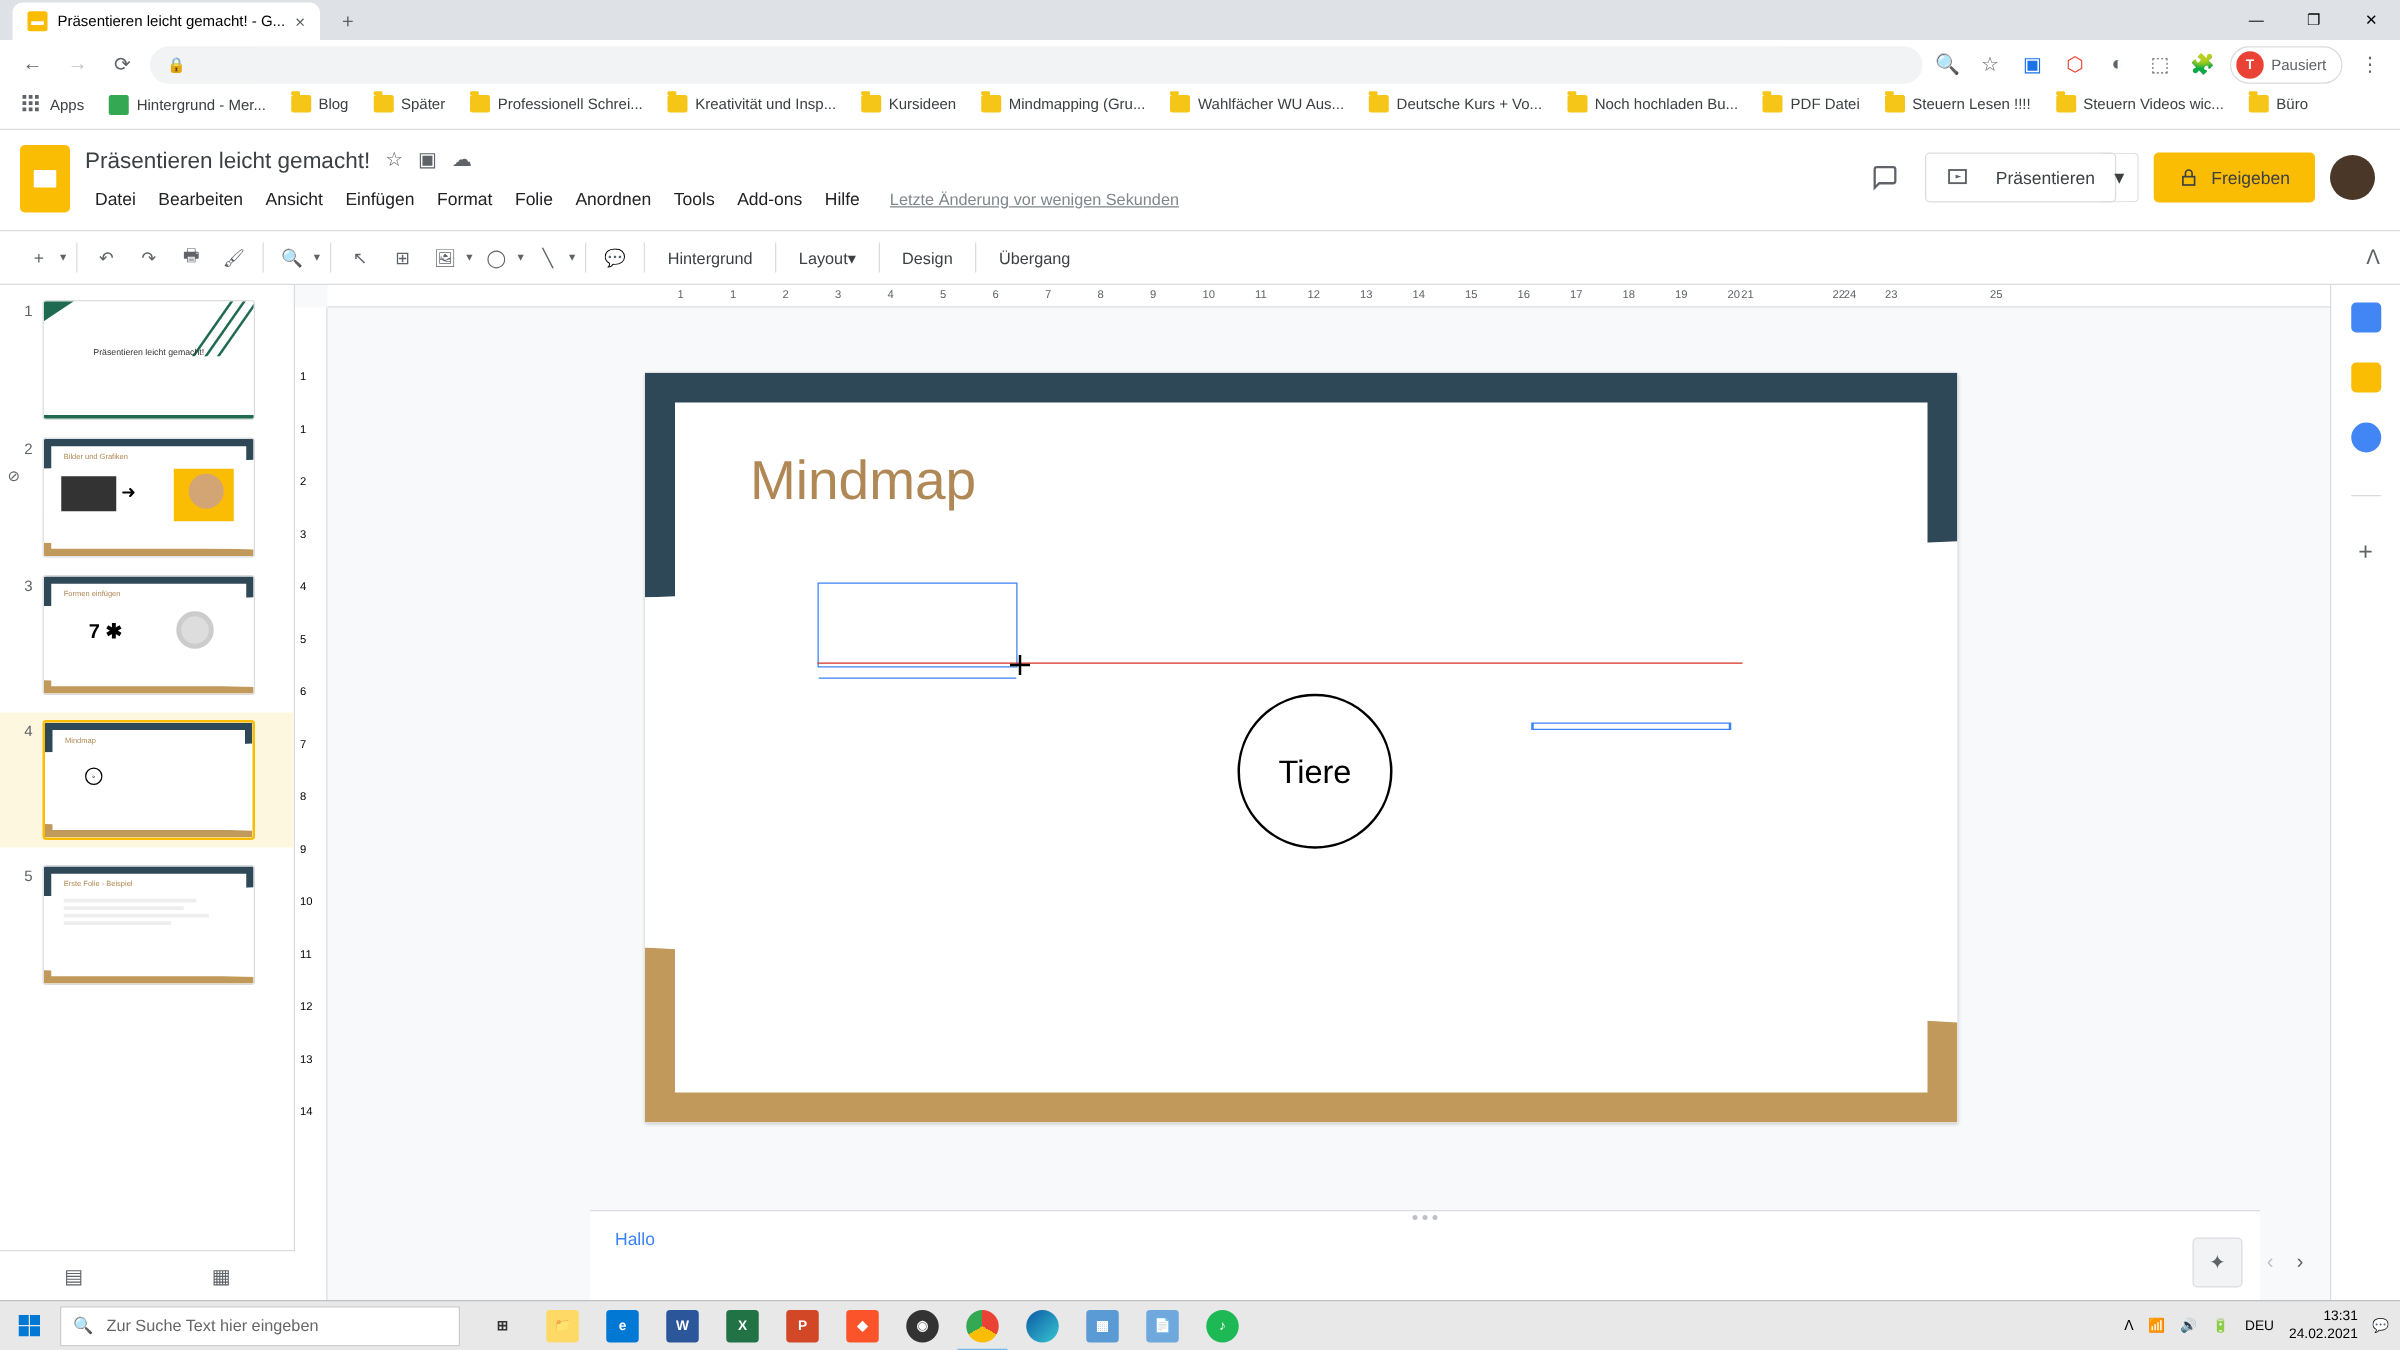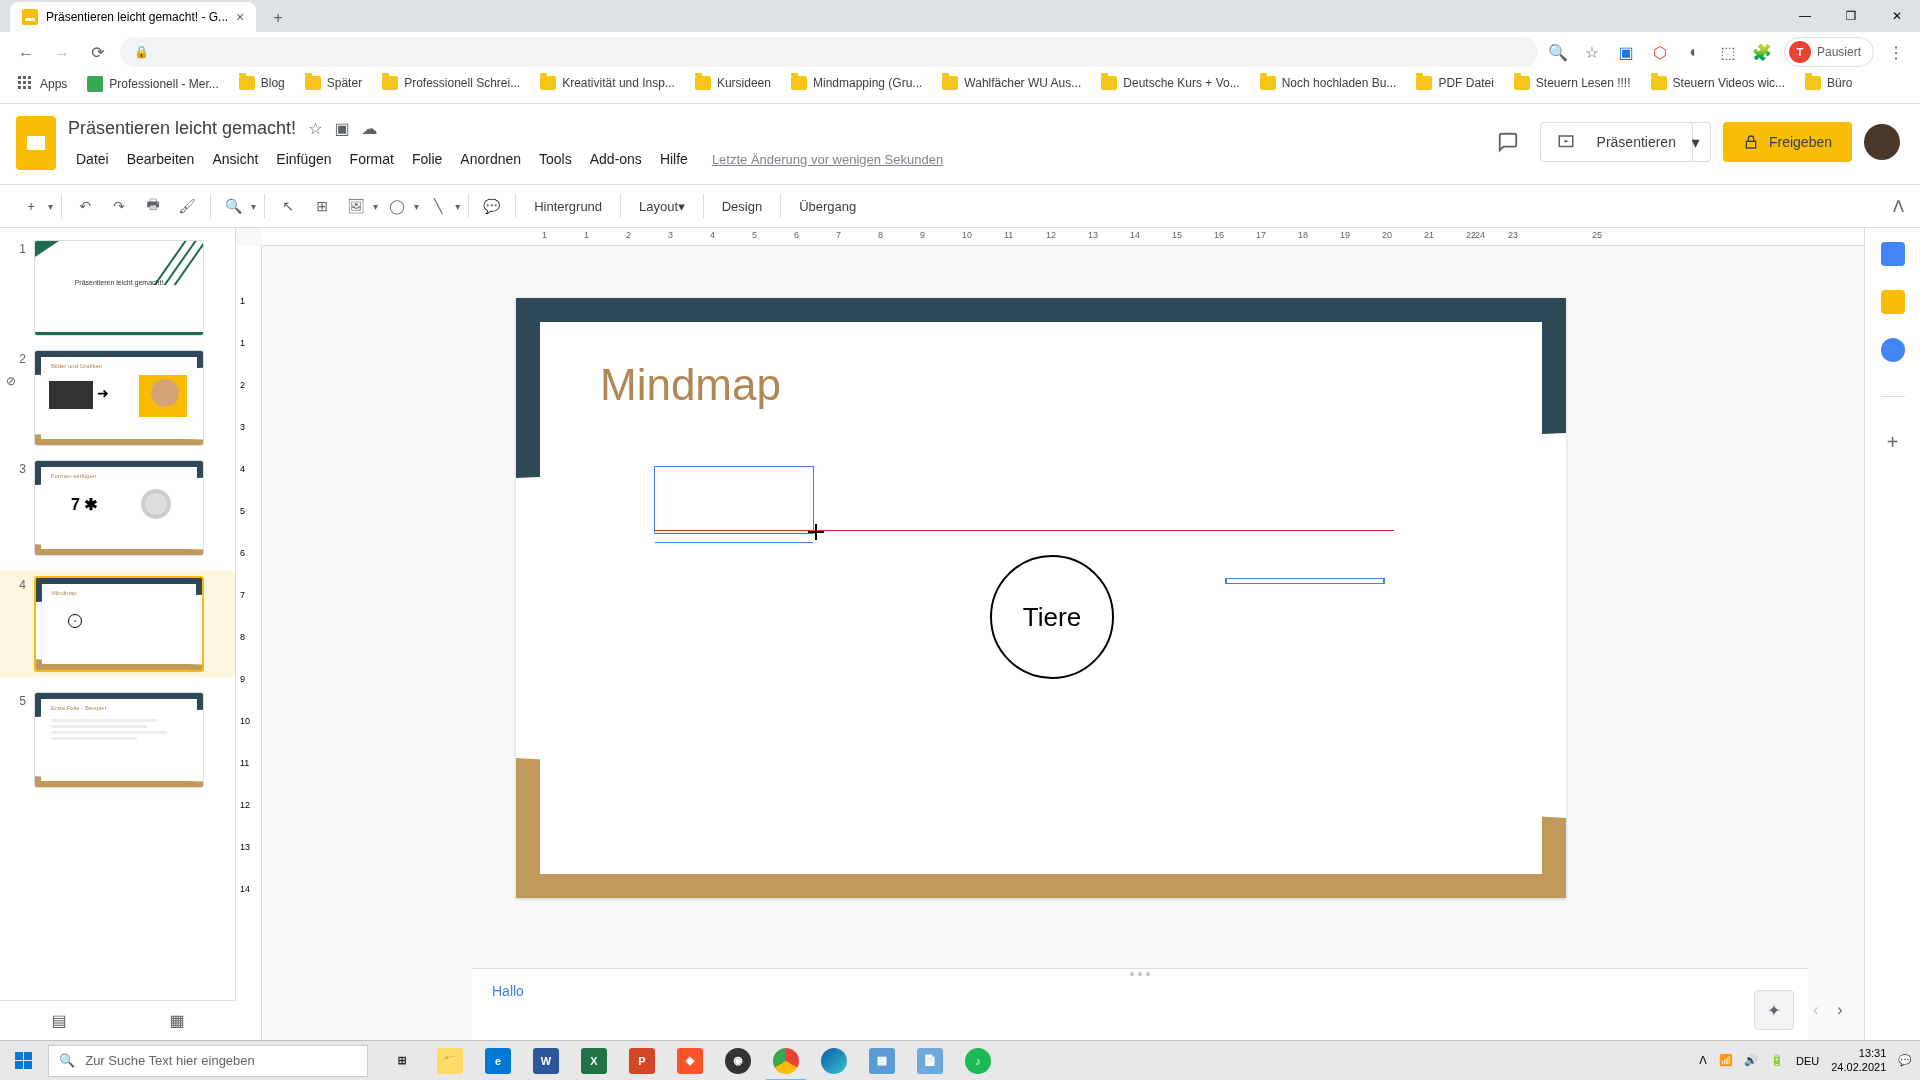--- a/index.html
+++ b/index.html
@@ -184,21 +184,21 @@
           <span></span>
           <span></span>
           <span></span>
           <span></span>
           <span></span>
         </div>
       <span>Apps</span>
     </div>
     <div class="bm">
         <div class="bm-icon"></div>
-        <span>Professionell - Mer...</span>
+        <span>Hintergrund - Mer...</span>
       </div>
     <div class="bm">
         <div class="bm-folder"></div>
         <span>Blog</span>
       </div>
     <div class="bm">
         <div class="bm-folder"></div>
         <span>Später</span>
       </div>
     <div class="bm">
@@ -416,21 +416,21 @@
         <span class="tick" style="left: 742px;">11</span>
         <span class="tick" style="left: 784px;">12</span>
         <span class="tick" style="left: 826px;">13</span>
         <span class="tick" style="left: 868px;">14</span>
         <span class="tick" style="left: 910px;">15</span>
         <span class="tick" style="left: 952px;">16</span>
         <span class="tick" style="left: 994px;">17</span>
         <span class="tick" style="left: 1036px;">18</span>
         <span class="tick" style="left: 1078px;">19</span>
         <span class="tick" style="left: 1120px;">20</span>
-        <span class="tick" style="left: 1162px;">21</span>
+        <span class="tick" style="left: 1131px;">21</span>
         <span class="tick" style="left: 1204px;">22</span>
         <span class="tick" style="left: 1246px;">23</span>
         <span class="tick" style="left: 1213px;">24</span>
         <span class="tick" style="left: 1330px;">25</span>
       </div>
     <div class="ruler-v" id="ruler-v">
         <span class="tick" style="top: 50px;">1</span>
         <span class="tick" style="top: 92px;">1</span>
         <span class="tick" style="top: 134px;">2</span>
         <span class="tick" style="top: 176px;">3</span>

